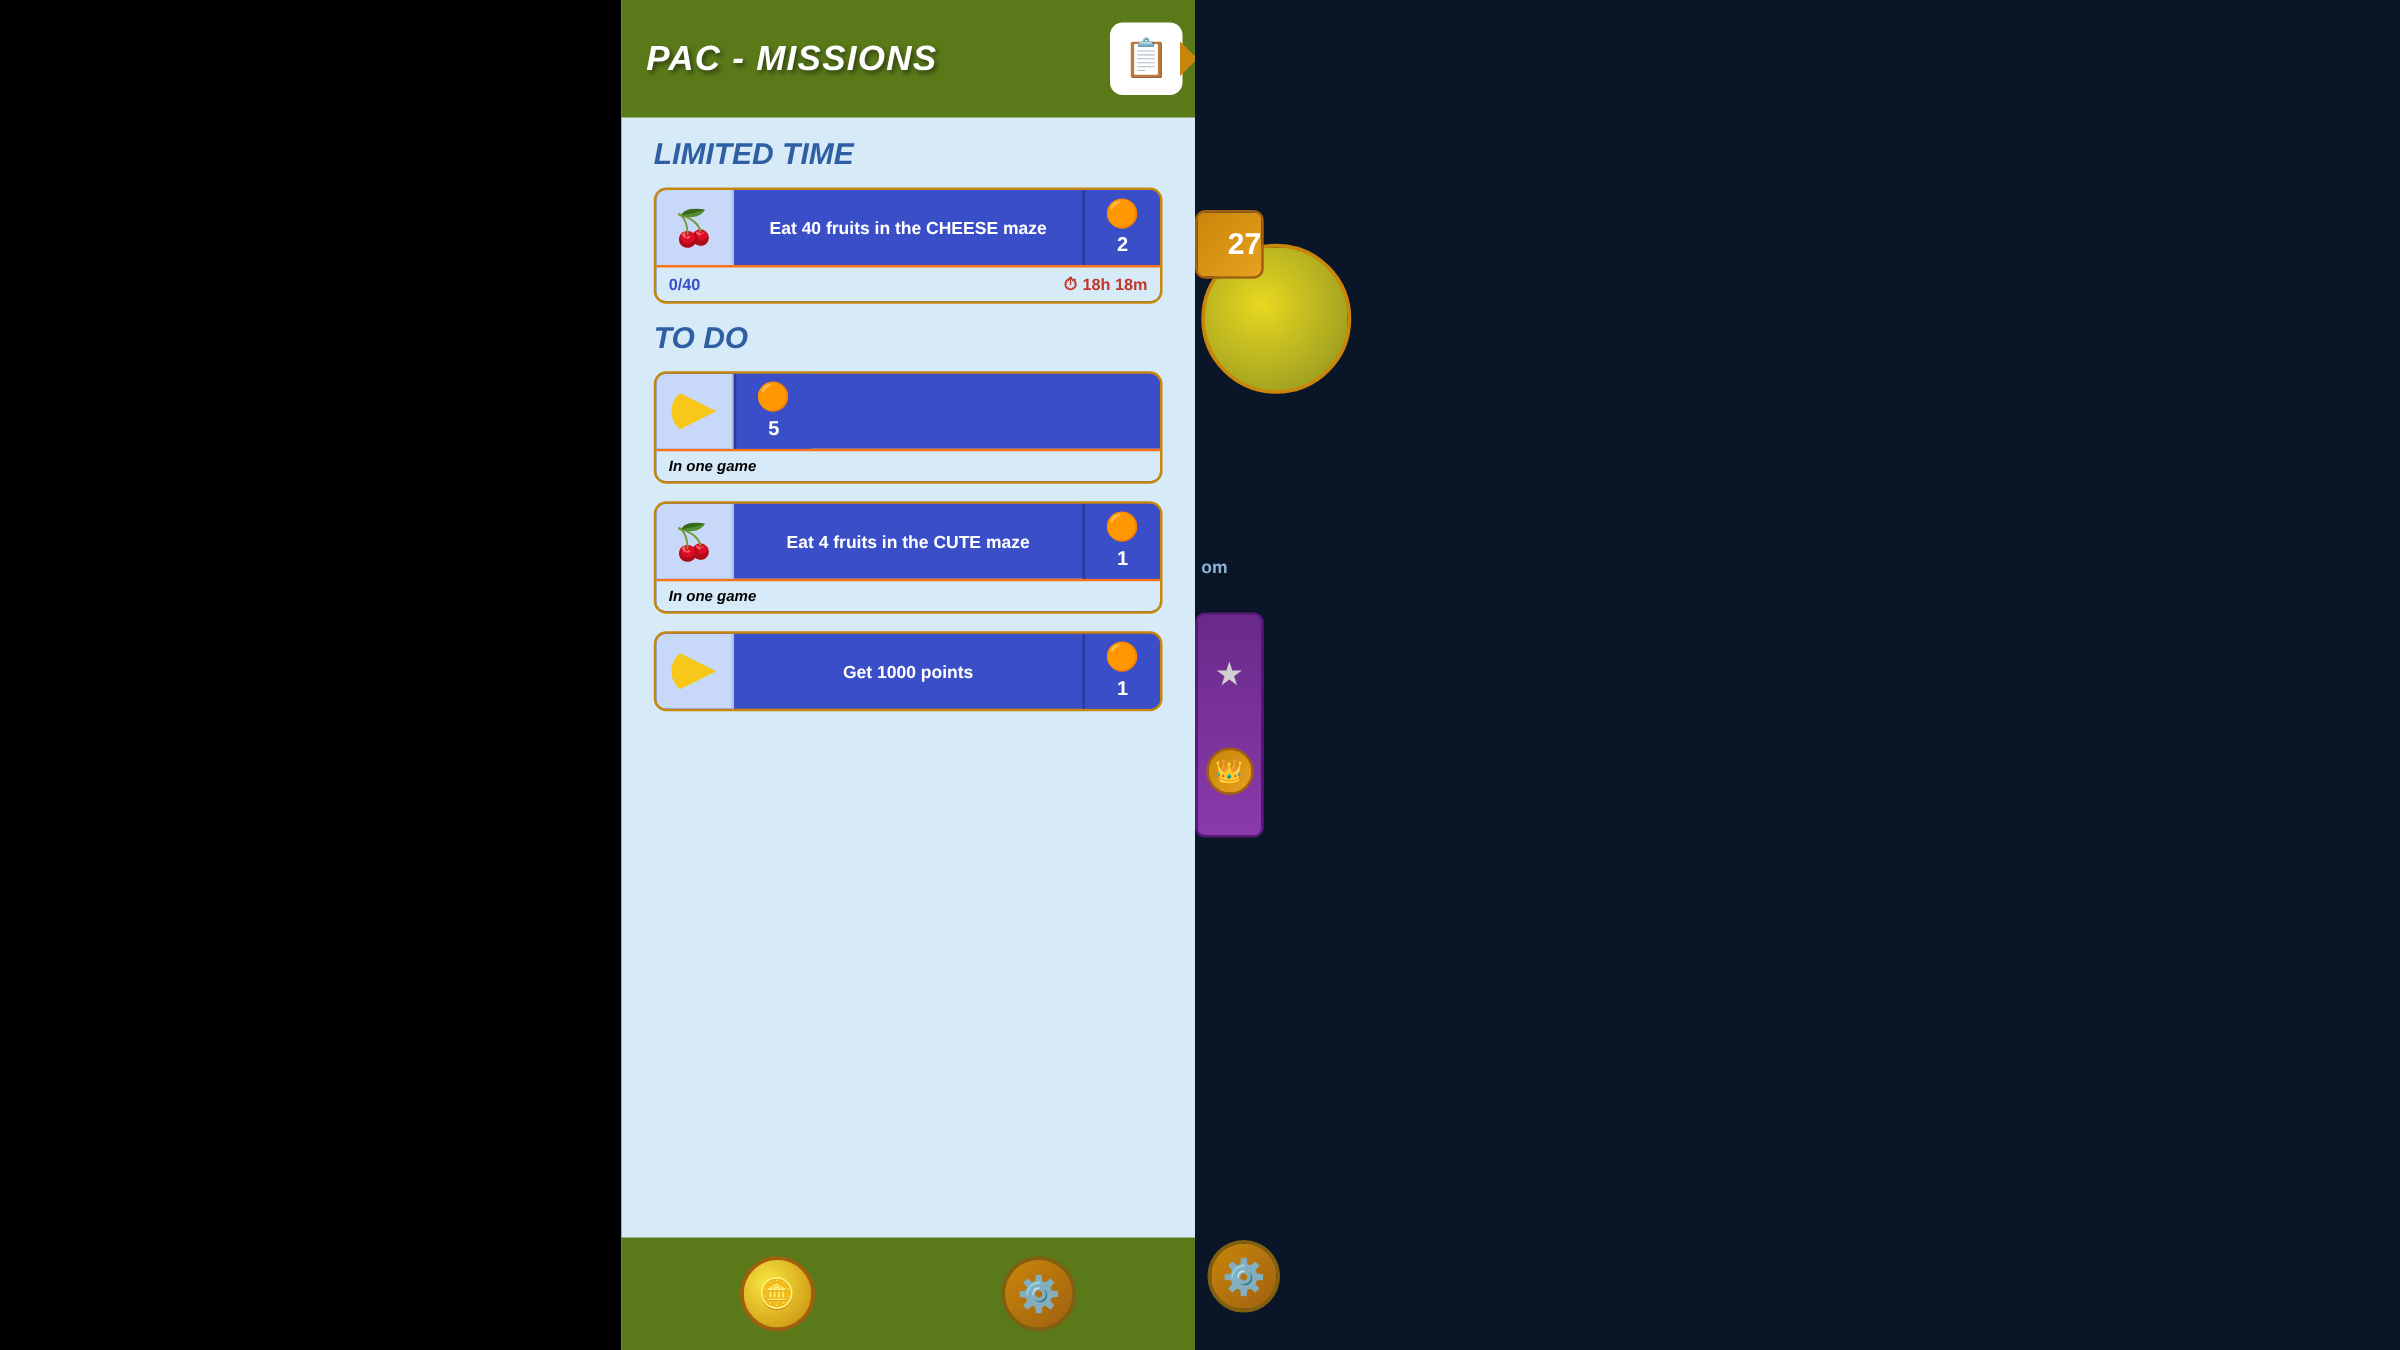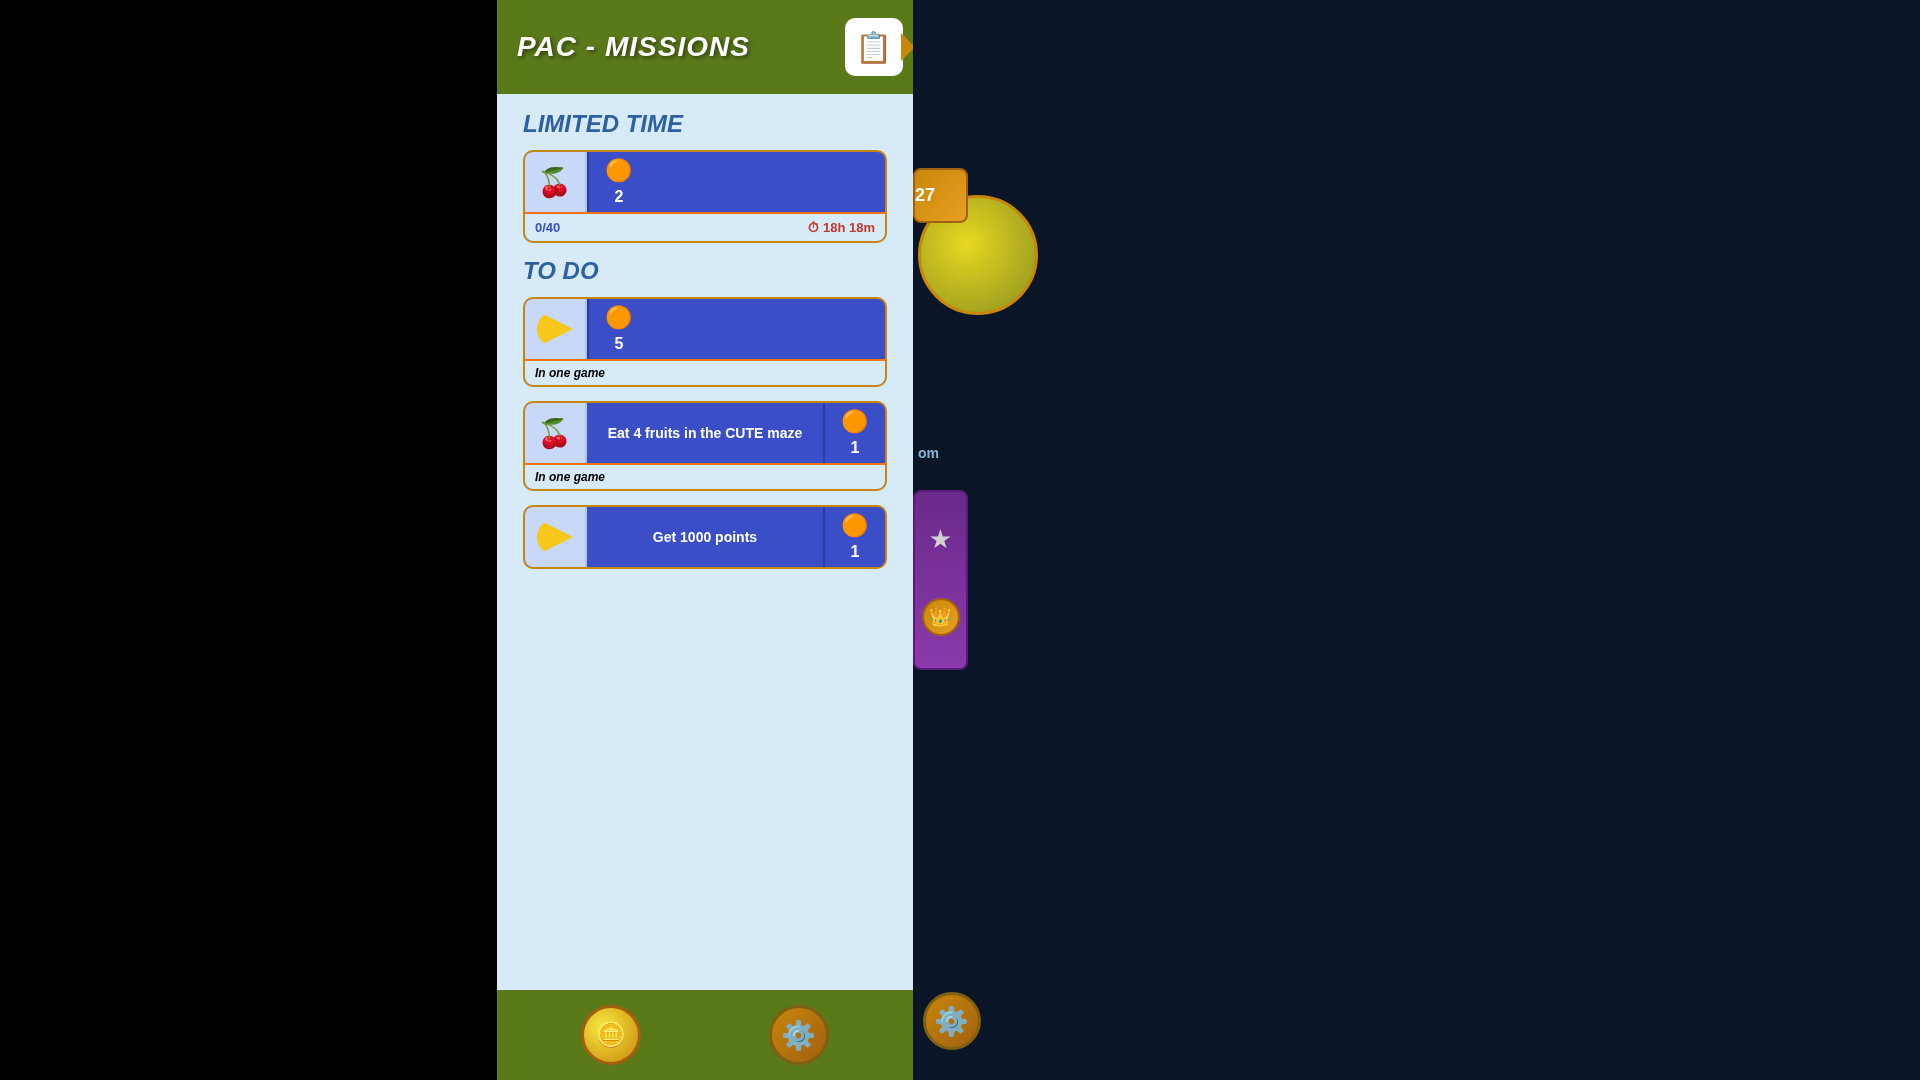--- a/index.html
+++ b/index.html
@@ -13,21 +13,21 @@
       overflow: hidden;
     }
 
     .left-panel {
       width: 497px;
       background: #000;
       flex-shrink: 0;
     }
 
     .center-panel {
-      width: 416px;
+      width: 459px;
       background: #d6eaf8;
       display: flex;
       flex-direction: column;
       flex-shrink: 0;
       position: relative;
     }
 
     .right-panel {
       flex: 1;
       background: #0a1628;
@@ -268,20 +268,23 @@
 
   <div class="content">
 
     <div class="section-title">LIMITED TIME</div>
 
     <div class="mission-card">
       <div class="mission-top">
         <div class="mission-icon-area">
           <span class="cherry-icon">🍒</span>
         </div>
+        <div class="mission-text-area">
+          <span class="mission-text">Eat 40 fruits in the CHEESE maze</span>
+        </div>
         <div class="mission-reward">
           <span class="reward-coin">🟠</span>
           <span class="reward-count">2</span>
         </div>
       </div>
       <div class="mission-bottom">
         <span class="mission-progress">0/40</span>
         <div class="mission-timer">
           <span class="timer-icon">⏱</span>
           <span>18h 18m</span>
@@ -346,21 +349,21 @@
       <span>🪙</span>
     </div>
     <div class="bottom-gear">
       <span>⚙️</span>
     </div>
   </div>
 </div>
 
 <div class="right-panel">
 
-  <div style="position:absolute; top:168px; left:0; width:55px; height:55px; background:linear-gradient(135deg,#c8860a,#e8a020); border-radius:8px; display:flex; align-items:center; justify-content:flex-start; color:#fff; font-size:18px; font-weight:bold; border:2px solid #a06010; z-index:2;">
+  <div style="position:absolute; top:168px; left:0; width:55px; height:55px; background:linear-gradient(135deg,#c8860a,#e8a020); border-radius:8px; display:flex; align-items:center; justify-content:flex-end; color:#fff; font-size:24px; font-weight:bold; border:2px solid #a06010; z-index:2;">
     <span>27</span>
   </div>
 
   <div style="position:absolute; top:195px; left:5px; width:120px; height:120px; background:radial-gradient(circle at 40% 40%, #e8d820, #8a9020); border-radius:50%; border:3px solid #c8860a;"></div>
 
   <div style="position:absolute; top:445px; left:5px; color:#8ab4d4; font-size:14px; font-weight:bold;">om</div>
 
   <div style="position:absolute; top:490px; left:0; width:55px; height:180px; background:linear-gradient(180deg,#6a2a8a,#8a3aaa); border-radius:8px; display:flex; flex-direction:column; align-items:center; justify-content:space-around; padding:10px 5px; border:2px solid #5a1a7a;">
     <span style="color:#d0d0d0; font-size:26px;">★</span>
     <div style="background:linear-gradient(135deg,#c8860a,#e8a020); border-radius:50%; width:38px; height:38px; display:flex; align-items:center; justify-content:center; font-size:18px; border:2px solid #a06010;">👑</div>

